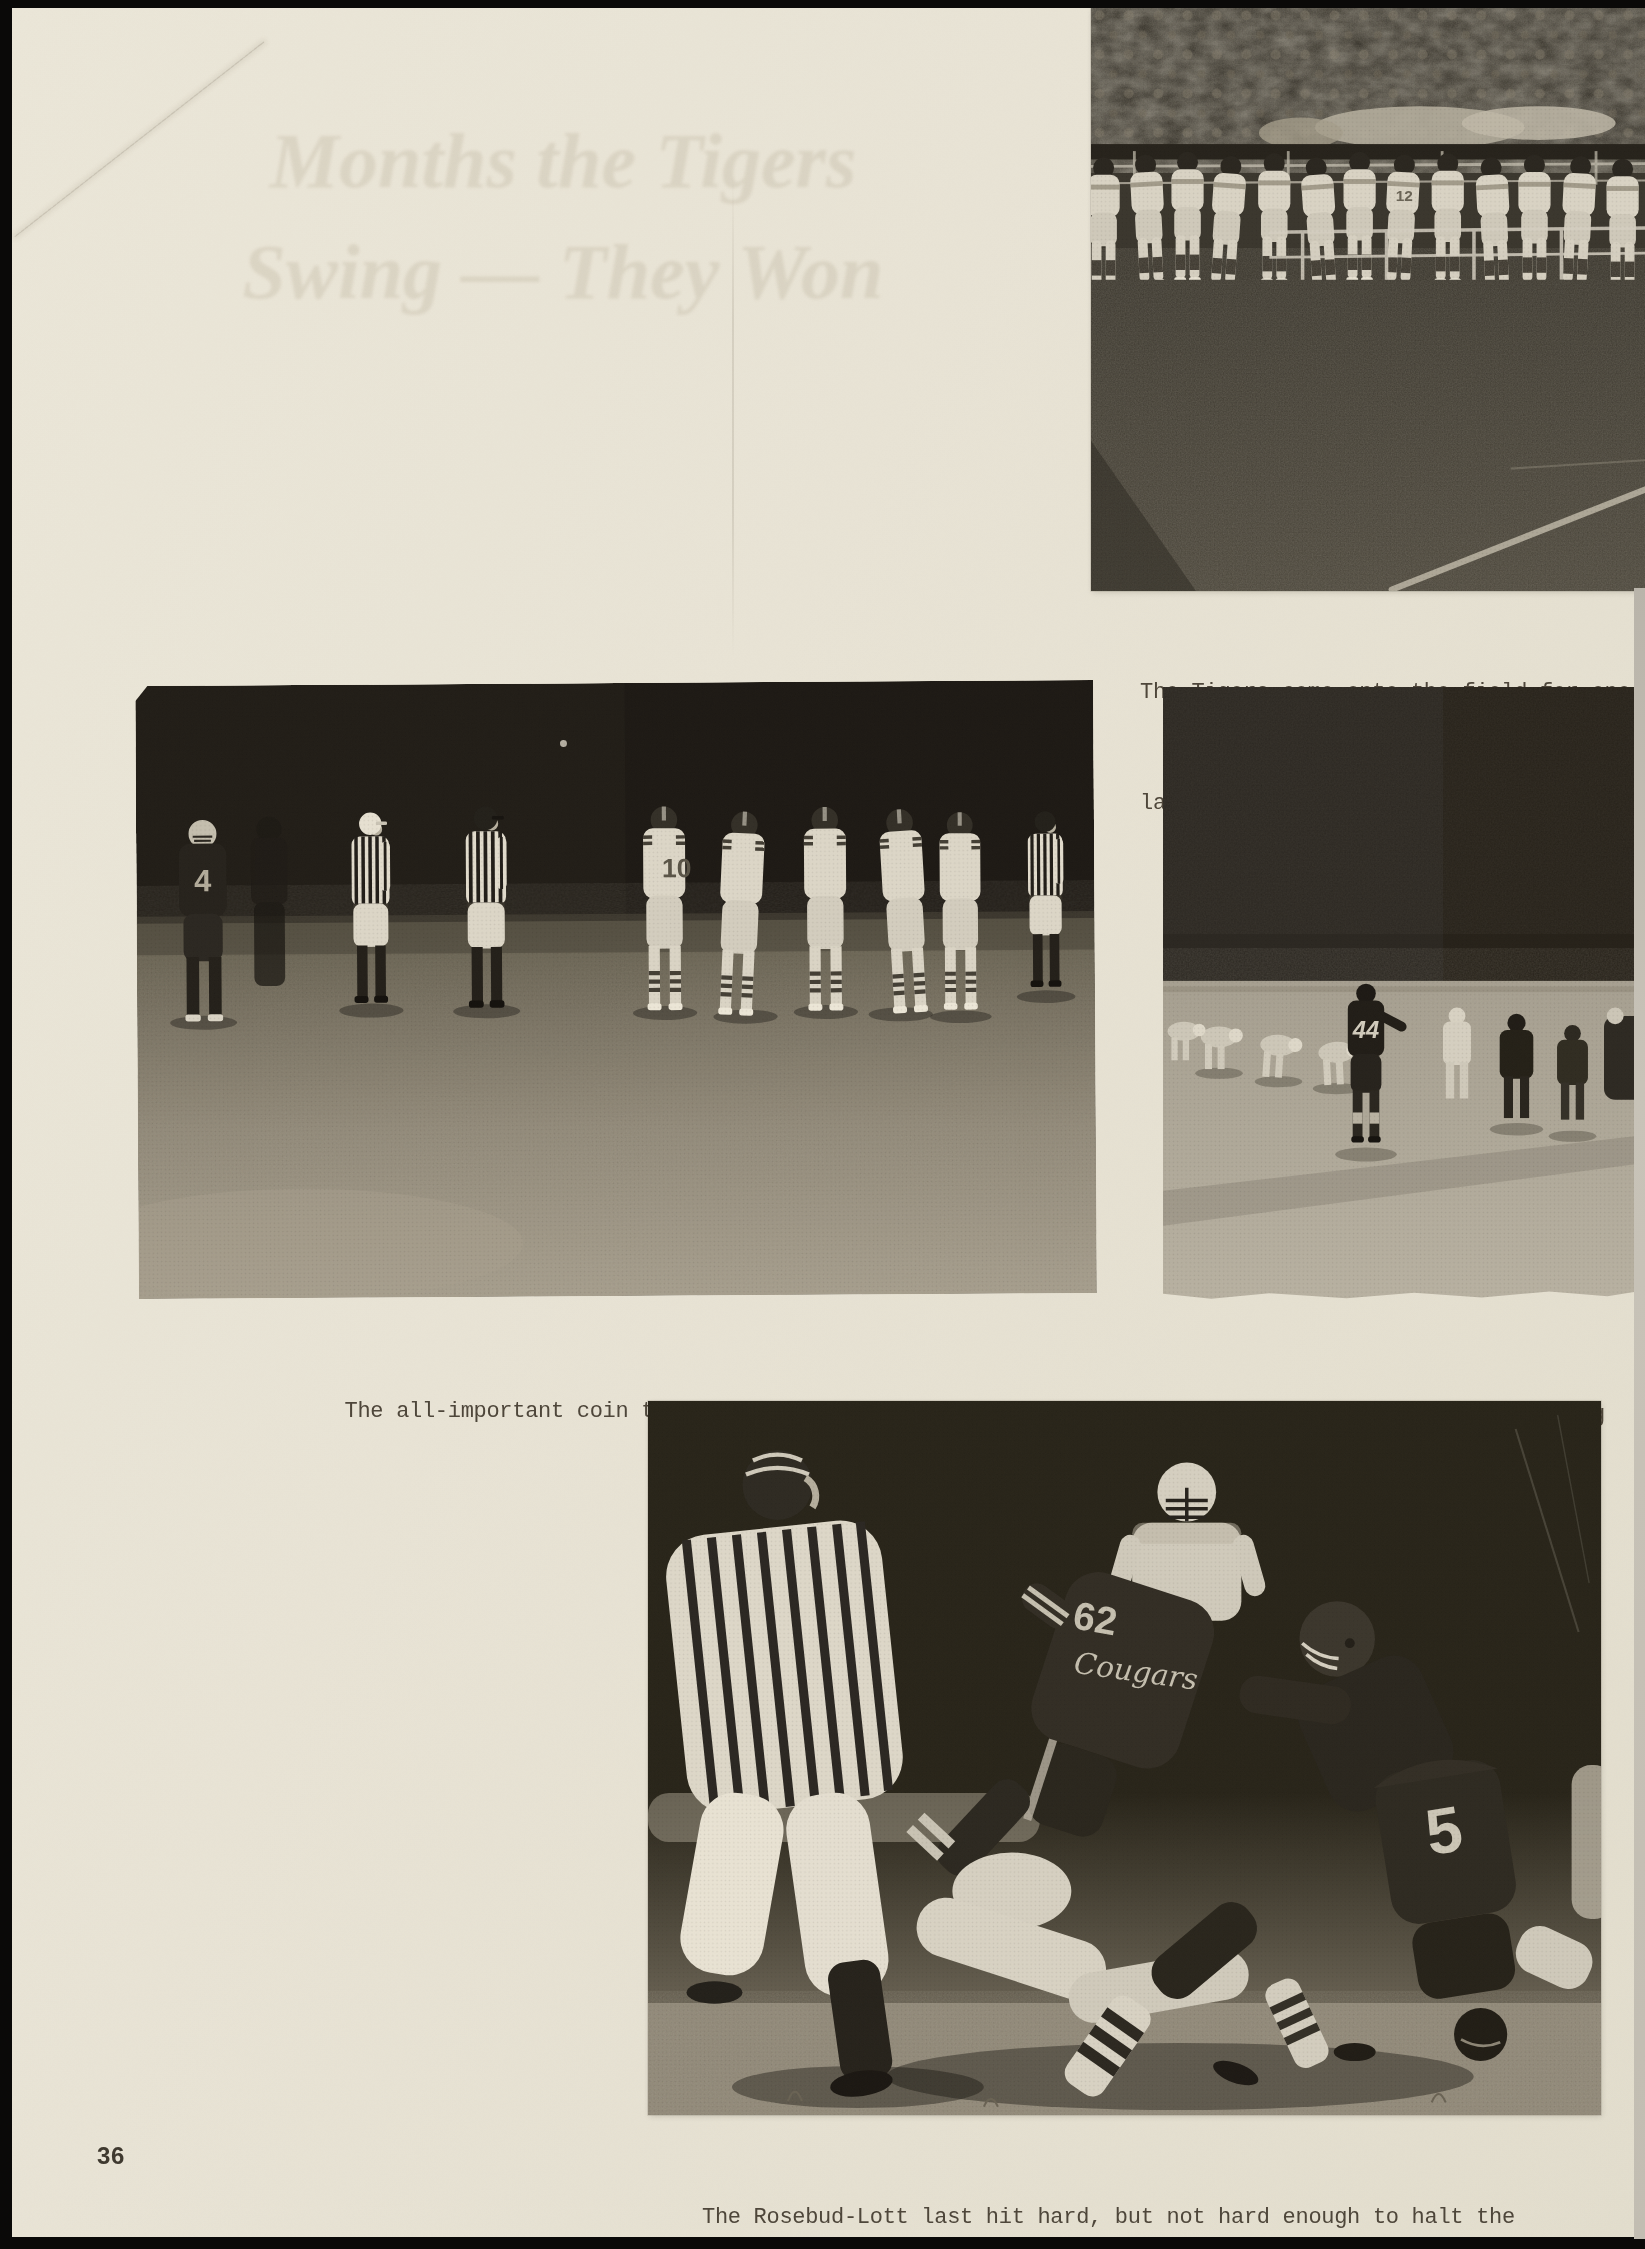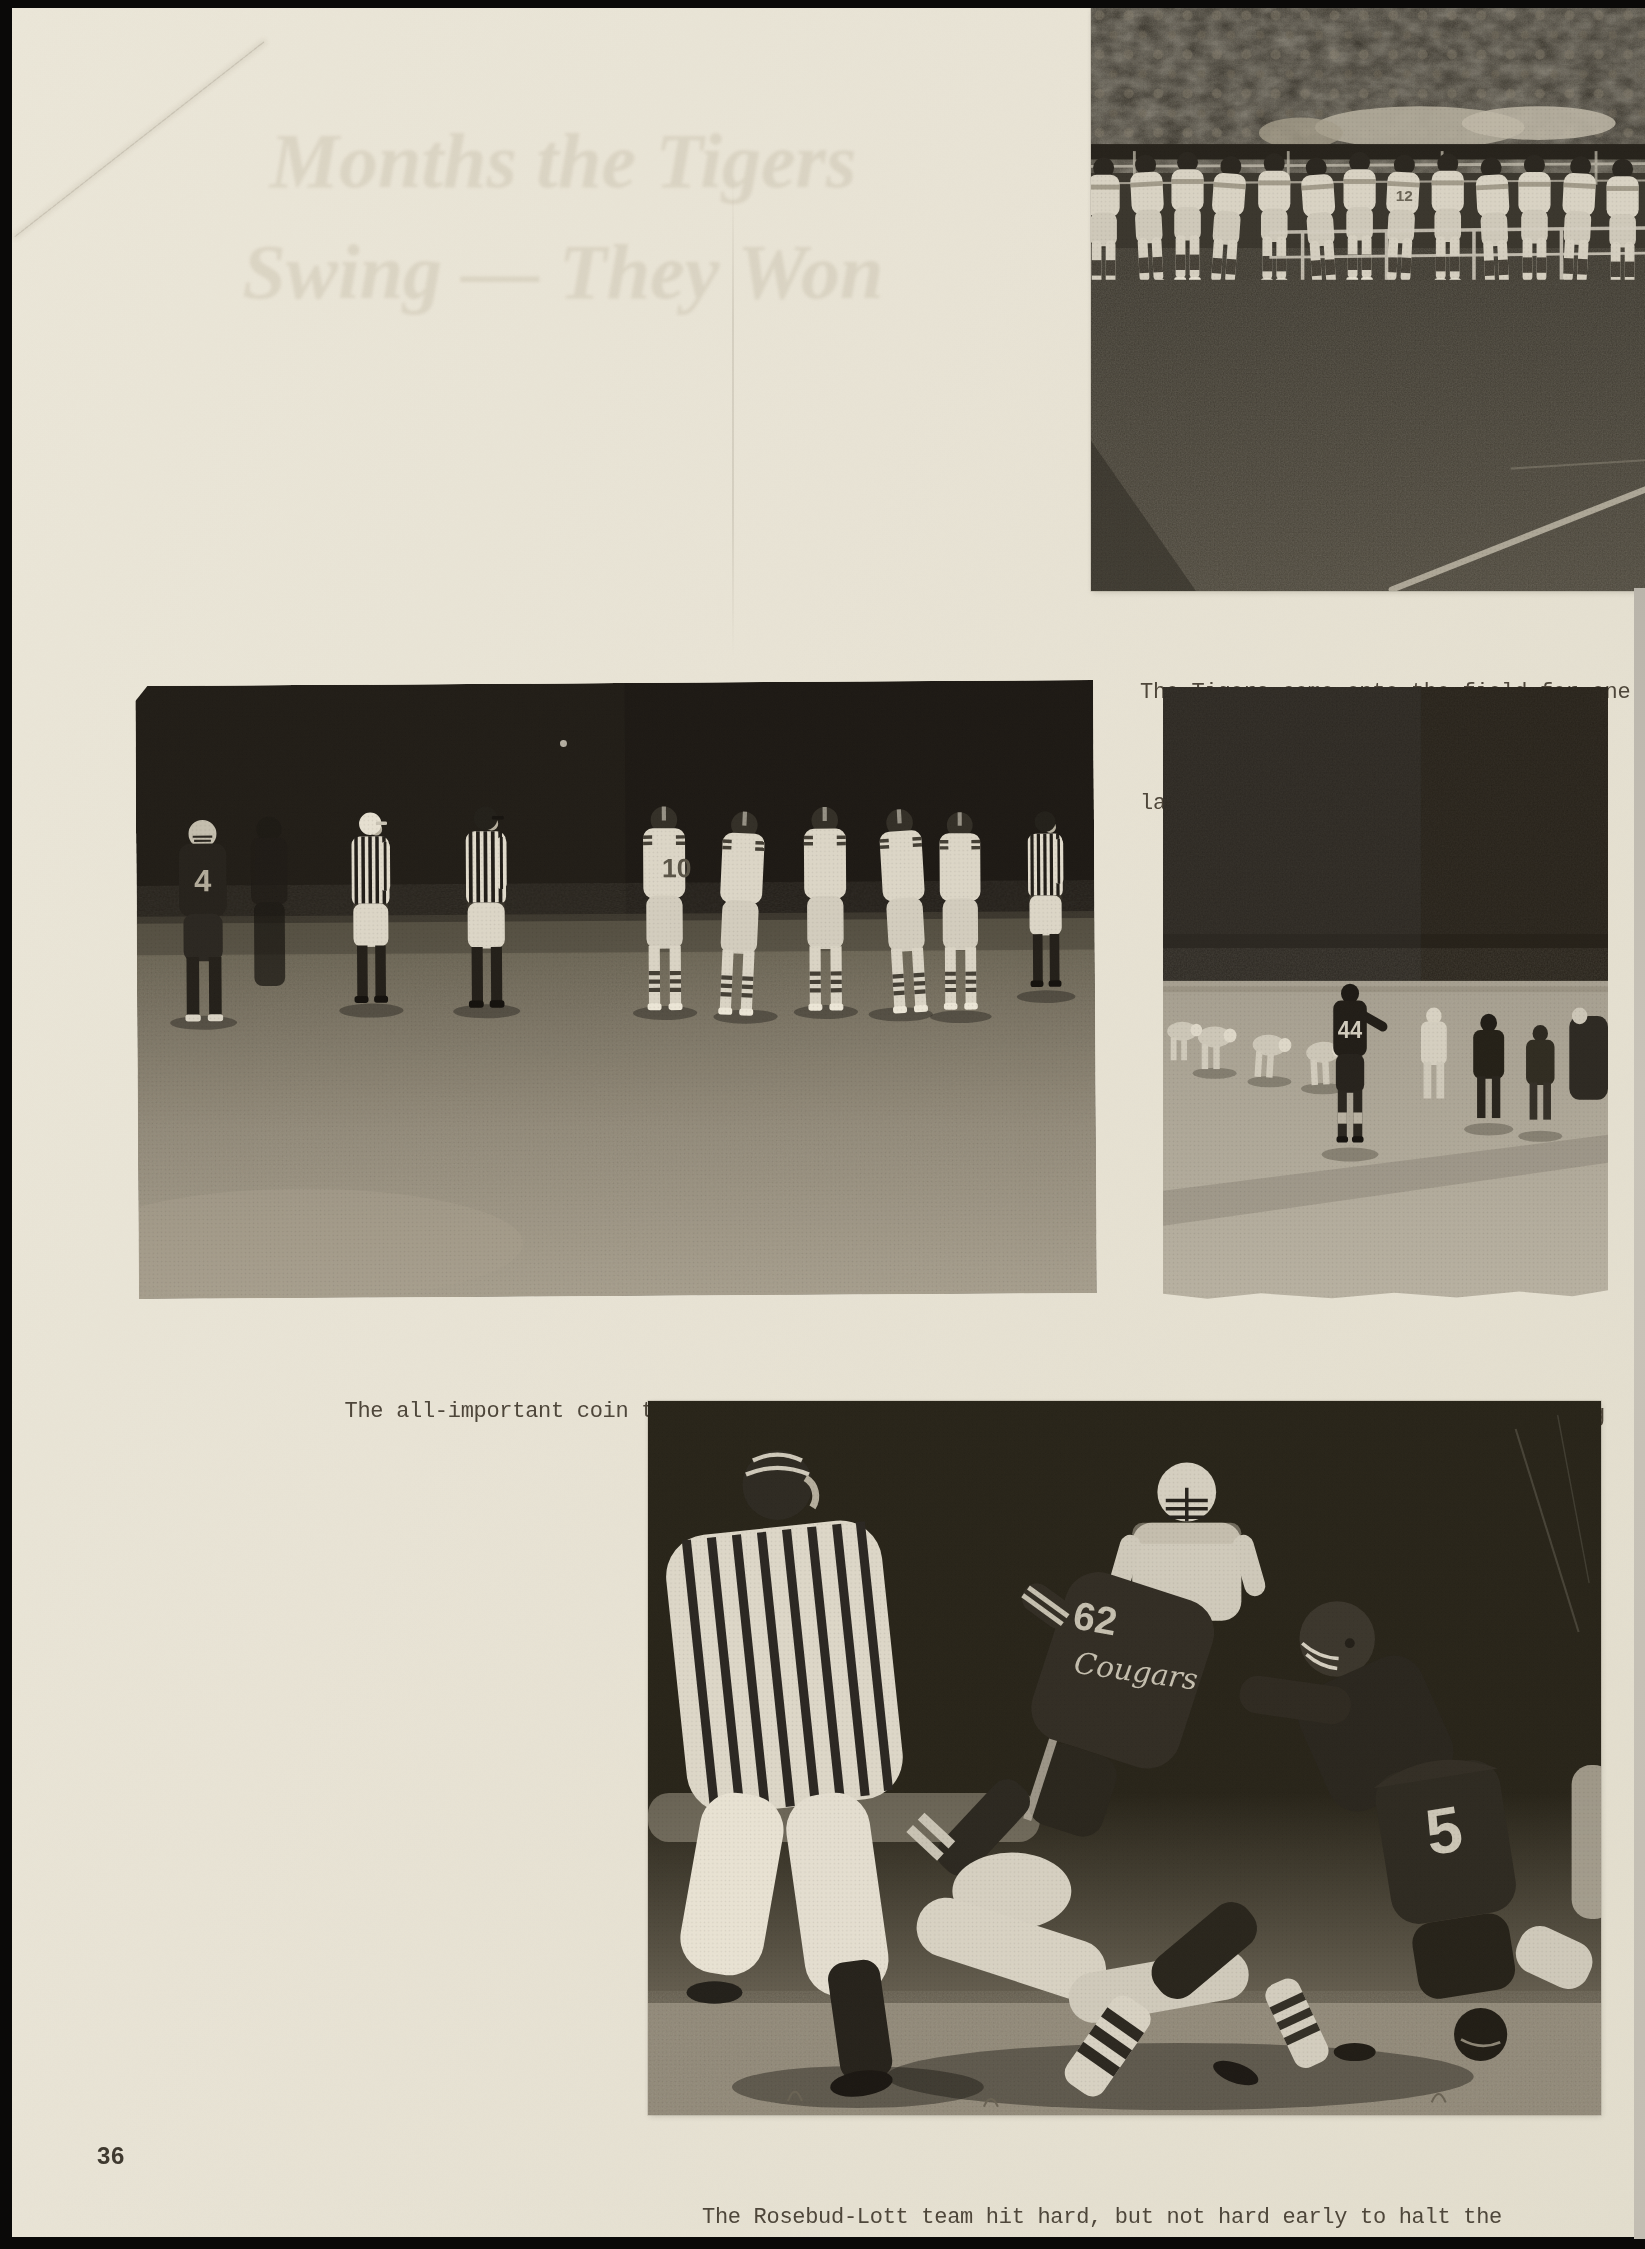--- a/index.html
+++ b/index.html
@@ -38,22 +38,22 @@
   }
   .photo {
     position:absolute; overflow:hidden;
     box-shadow:0 0 0 0.7px rgba(70,64,52,.18), 1.4px 2.1px 5.6px rgba(60,54,44,.18);
   }
   .photo svg { display:block; width:100%; height:100%; }
   #photo-tigers  { left:1091px; top:7px;  width:554px;  height:584px; }
   #photo-coin    { left:137px;  top:683px; width:958px; height:613px;
                    transform:rotate(-0.35deg);
                    clip-path:polygon(0 2.5%, 1.3% 0, 100% 0, 100% 100%, 0 100%); }
-  #photo-purple  { left:1163px; top:687px; width:445px;  height:613px;
-                   clip-path:polygon(0 0,100% 0,100% 98.4%,92% 99.4%,80% 98.6%,66% 99.6%,52% 98.8%,38% 99.7%,22% 98.9%,10% 99.8%,0 99%); }
+  #photo-purple  { left:1163px; top:687px; width:483px;  height:613px;
+                   clip-path:polygon(0 0,100% 0,100% 98.4%,92% 99.4%,80% 98.6%,66% 99.6%,52% 98.8%,38% 99.7%,22% 98.9%,10% 99.8%,0 99%);font-style:italic; }
   #photo-pileup  { left:648px;  top:1401px; width:953px; height:714px; }
   .halftone {
     position:absolute; inset:0; pointer-events:none; mix-blend-mode:multiply; opacity:.55;
     background-image:radial-gradient(rgba(32,28,22,.16) 0.7px, transparent 0.9px);
     background-size:4.2px 4.2px;
   }
   .cap {
     position:absolute;
     font-family:"Liberation Mono","DejaVu Sans Mono", monospace;
     font-size:22px; line-height:37px; letter-spacing:-0.3px;
@@ -480,21 +480,21 @@
       </g>
       <g stroke="#6a6354" stroke-width="3" fill="none">
         <path d="M200,1000 q10,-26 20,0"></path>
         <path d="M480,1008 q10,-22 20,0"></path>
         <path d="M1120,1002 q10,-24 20,0"></path>
       </g>
     </svg>
     <div class="halftone"></div>
   </div>
   <div class="cap" id="cap-pileup">
-    <div>The Rosebud-Lott team hit hard, but not hard early to halt the</div>
+    <div>The Rosebud-Lott last hit hard, but not hard enough to halt the</div>
     
   </div>
 
   <div class="pagenum">36</div>
 
   <svg class="paper-noise" width="1645" height="2250" viewBox="0 0 2352 3216">
     <filter id="paperN">
         <feTurbulence type="fractalNoise" baseFrequency="0.8" numOctaves="2"></feTurbulence>
       <feColorMatrix type="matrix" values="0 0 0 0 0.55  0 0 0 0 0.52  0 0 0 0 0.45  0 0 0 0.06 0"></feColorMatrix>
       </filter>

